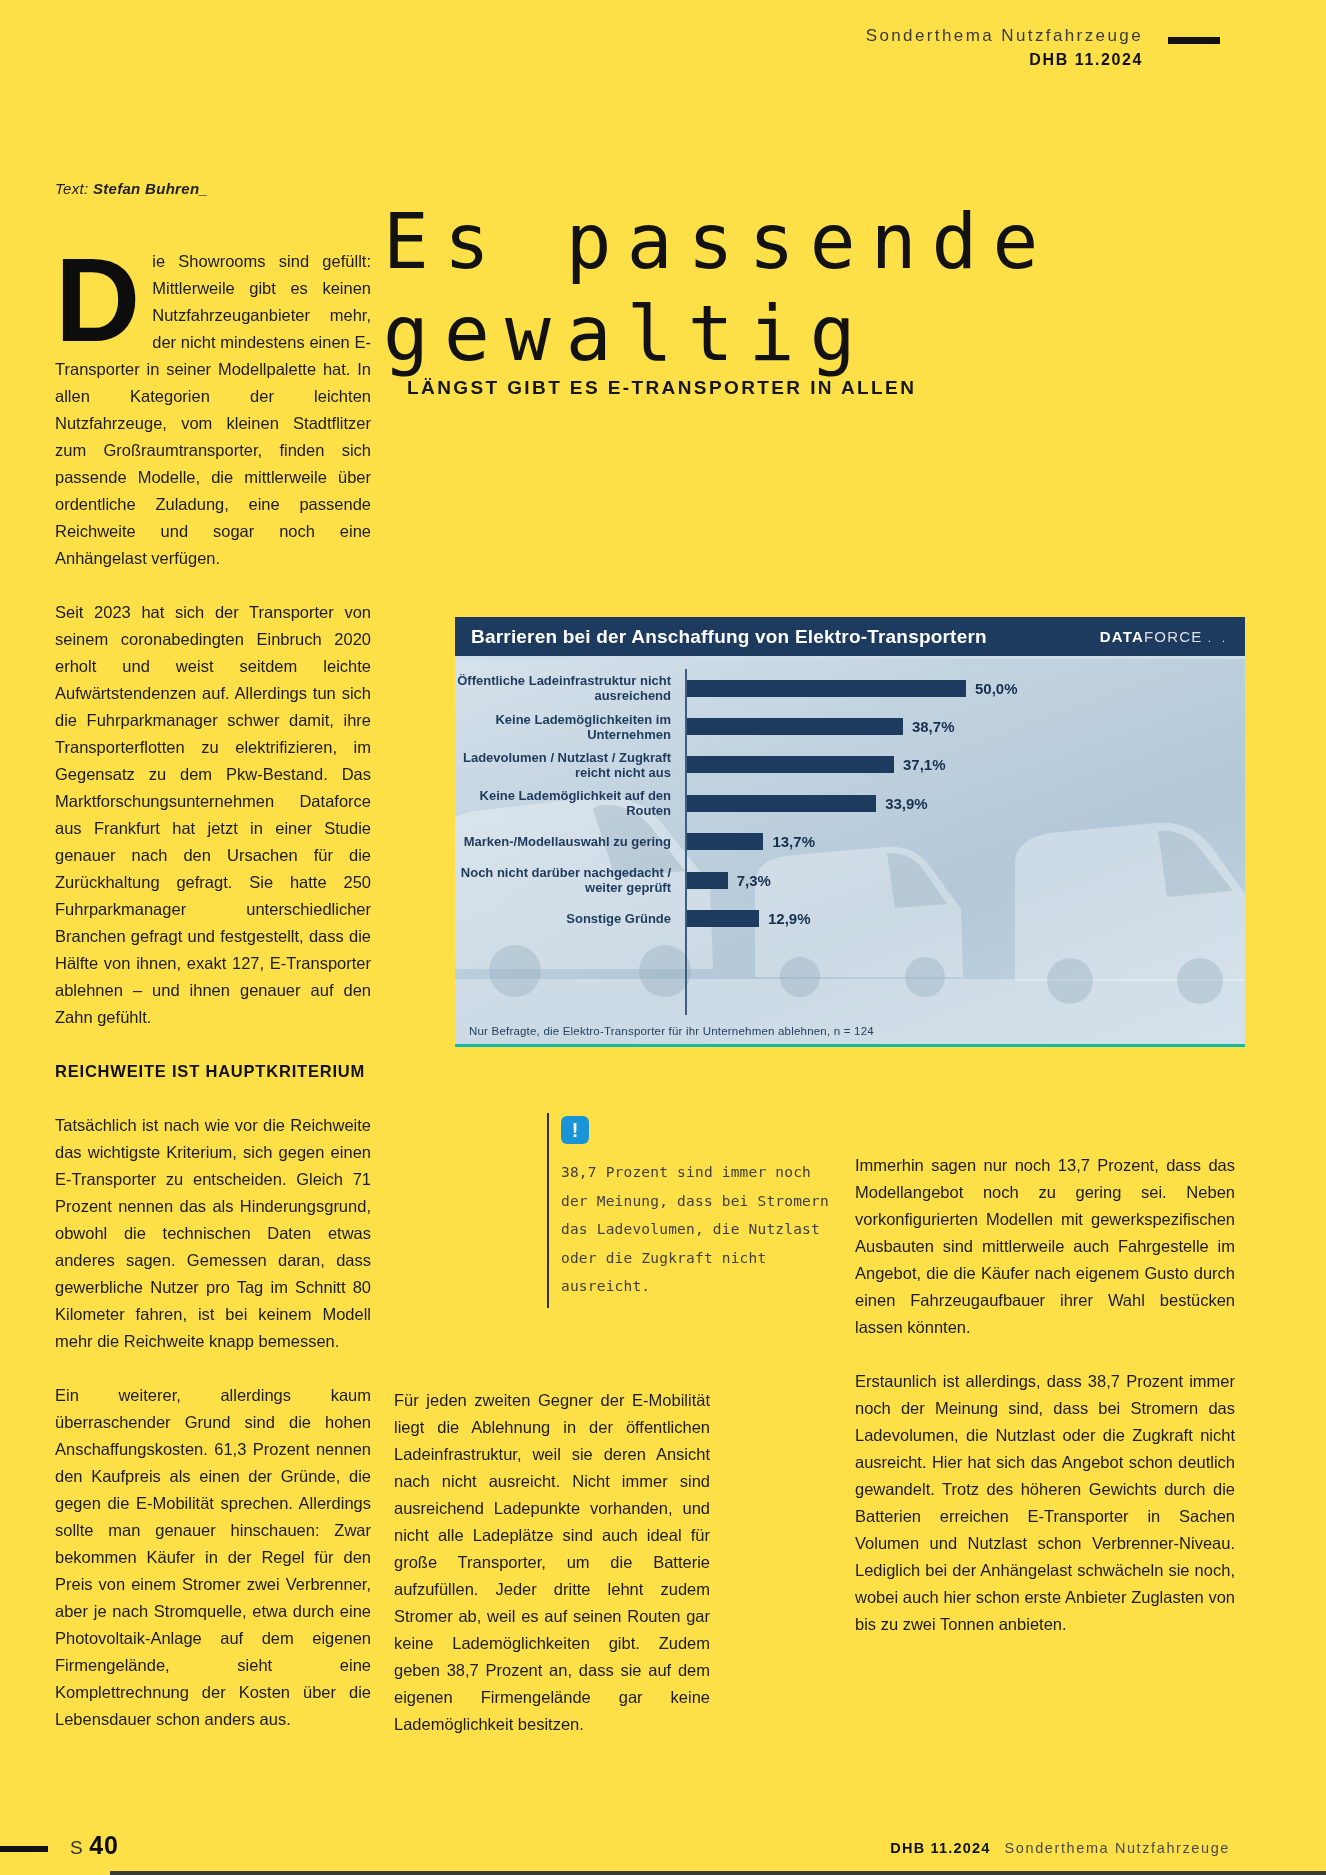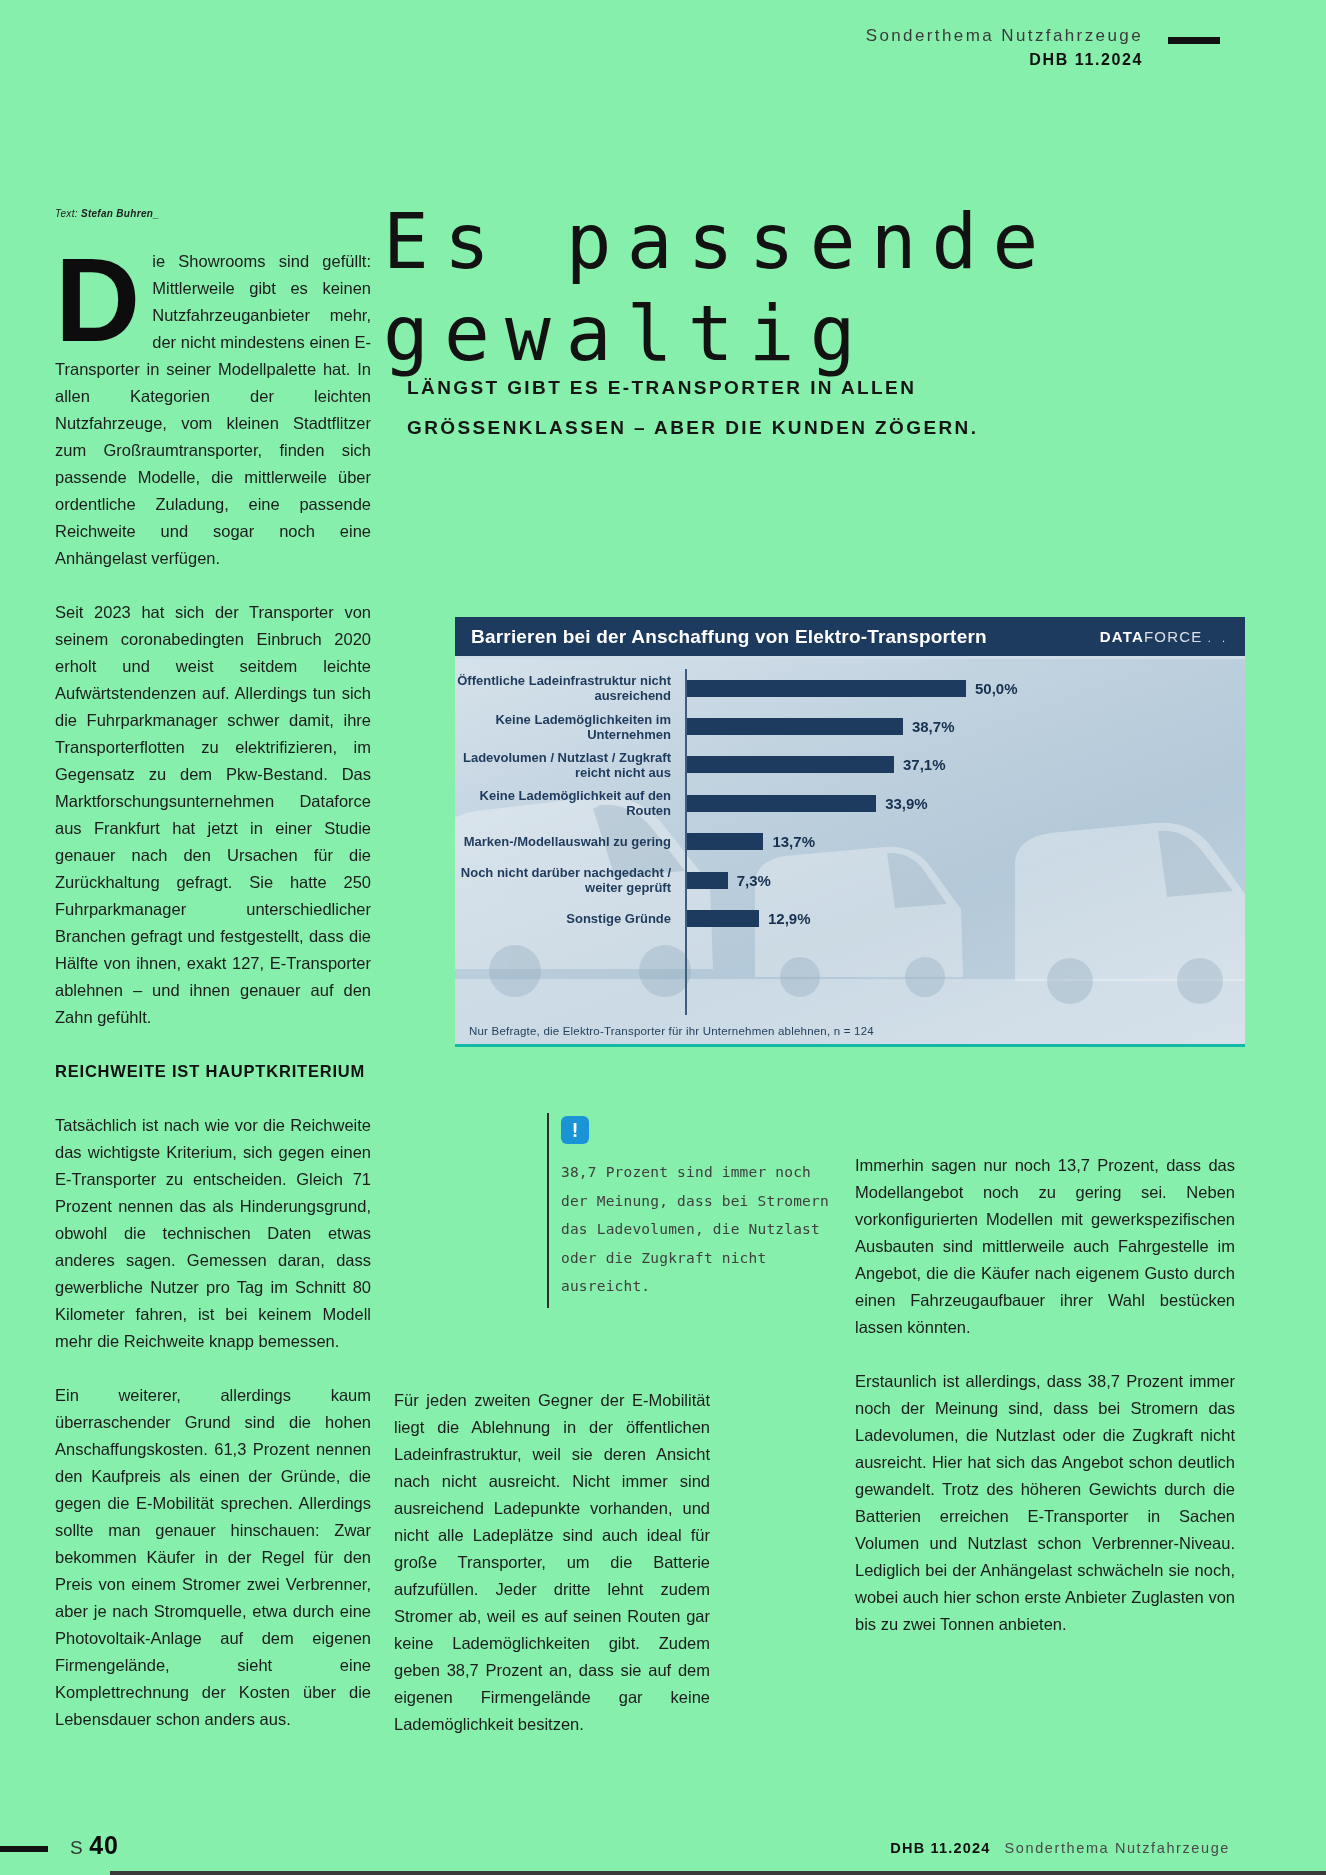--- a/index.html
+++ b/index.html
@@ -1,28 +1,28 @@
 <!DOCTYPE html>
 <html><head>
 <meta charset="utf-8">
 <style>
   html,body { margin:0; padding:0; background:#777; }
   .page {
-    position:relative; width:1326px; height:1875px; background:#86efac;
+    position:relative; width:1326px; height:1875px; background:#fde047;
     margin:0 auto; overflow:hidden;
     font-family:"Liberation Sans", sans-serif; color:#1c1c1c;
   }
   
   .header-meta { position:absolute; top:26px; right:183px; text-align:right; }
   .header-section { font-size:17px; letter-spacing:2.4px; color:#3b3b3b; }
   .header-issue { font-size:16px; font-weight:bold; letter-spacing:1.6px; color:#101010; margin-top:5px; }
   .top-rule { position:absolute; top:37px; left:1168px; width:52px; height:7px; background:#111; }
 
   
-  .byline { position:absolute; left:55px; top:208px; font-size:10px; font-style:italic; color:#222; letter-spacing:.3px; }
+  .byline { position:absolute; left:55px; top:180px; font-size:15px; font-style:italic; color:#222; letter-spacing:.3px; }
   .byline b { font-weight:bold; }
 
   
   .title { position:absolute; left:383px; top:196px; font-family:"DejaVu Sans Mono", monospace;
            font-size:76px; line-height:92px; letter-spacing:.2em; color:#121212; white-space:nowrap; }
   .subtitle { position:absolute; left:407px; top:368px; font-size:19px; font-weight:bold;
               letter-spacing:2.4px; line-height:40px; color:#161616; }
 
   
   .col { position:absolute; font-size:16.5px; line-height:27px; text-align:justify; color:#1c1c1c; }
@@ -93,21 +93,20 @@
     <span>Text:</span>
     <b>Stefan Buhren_</b>
   </div>
 
   <div class="title">
     <div>Es passende</div>
     <div>gewaltig</div>
   </div>
   <div class="subtitle">
     <div>LÄNGST GIBT ES E-TRANSPORTER IN ALLEN</div>
-    <div>GRÖSSENKLASSEN – ABER DIE KUNDEN ZÖGERN.</div>
   </div>
 
   <div class="col col1">
     <p><span class="dropcap">D</span><span>ie Showrooms sind gefüllt: Mittlerweile gibt es keinen Nutzfahrzeuganbieter mehr, der nicht mindestens einen E-Transporter in seiner Modellpalette hat. In allen Kategorien der leichten Nutzfahrzeuge, vom kleinen Stadtflitzer zum Großraumtransporter, finden sich passende Modelle, die mittlerweile über ordentliche Zuladung, eine passende Reichweite und sogar noch eine Anhängelast verfügen.</span></p>
     <p>Seit 2023 hat sich der Transporter von seinem coronabedingten Einbruch 2020 erholt und weist seitdem leichte Aufwärtstendenzen auf. Allerdings tun sich die Fuhrparkmanager schwer damit, ihre Transporterflotten zu elektrifizieren, im Gegensatz zu dem Pkw-Bestand. Das Marktforschungsunternehmen Dataforce aus Frankfurt hat jetzt in einer Studie genauer nach den Ursachen für die Zurückhaltung gefragt. Sie hatte 250 Fuhrparkmanager unterschiedlicher Branchen gefragt und festgestellt, dass die Hälfte von ihnen, exakt 127, E-Transporter ablehnen – und ihnen genauer auf den Zahn gefühlt.</p>
     <p class="subhead">REICHWEITE IST HAUPTKRITERIUM</p>
     <p>Tatsächlich ist nach wie vor die Reichweite das wichtigste Kriterium, sich gegen einen E-Transporter zu entscheiden. Gleich 71 Prozent nennen das als Hinderungsgrund, obwohl die technischen Daten etwas anderes sagen. Gemessen daran, dass gewerbliche Nutzer pro Tag im Schnitt 80 Kilometer fahren, ist bei keinem Modell mehr die Reichweite knapp bemessen.</p>
     <p>Ein weiterer, allerdings kaum überraschender Grund sind die hohen Anschaffungskosten. 61,3 Prozent nennen den Kaufpreis als einen der Gründe, die gegen die E-Mobilität sprechen. Allerdings sollte man genauer hinschauen: Zwar bekommen Käufer in der Regel für den Preis von einem Stromer zwei Verbrenner, aber je nach Stromquelle, etwa durch eine Photovoltaik-Anlage auf dem eigenen Firmengelände, sieht eine Komplettrechnung der Kosten über die Lebensdauer schon anders aus.</p>
   </div>
 

